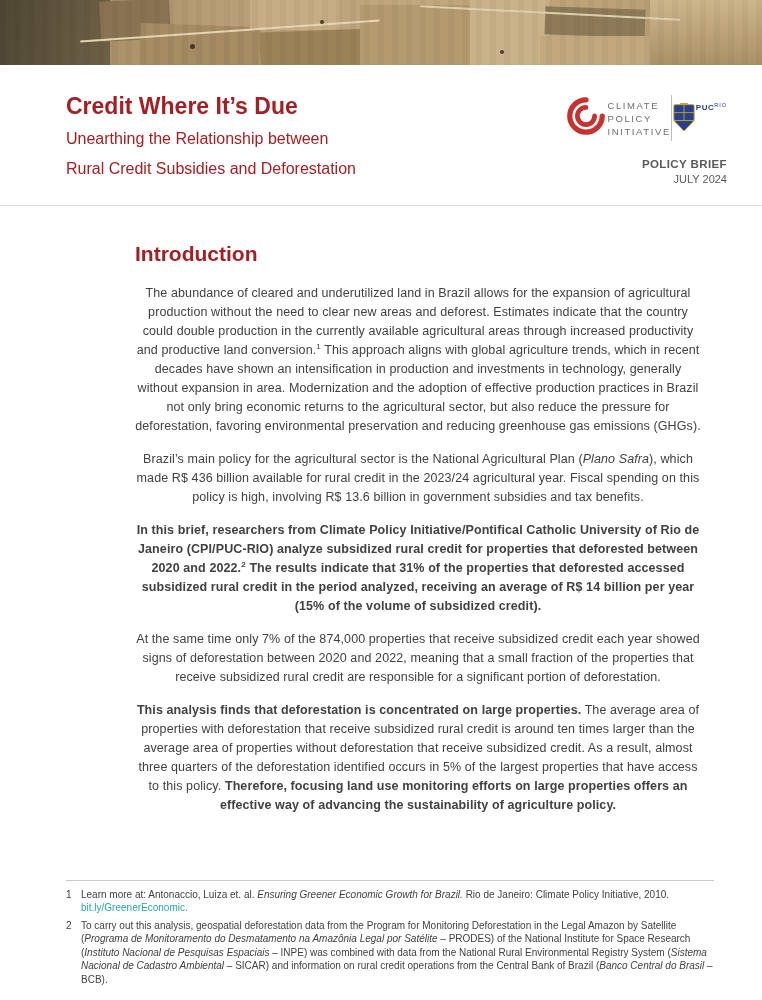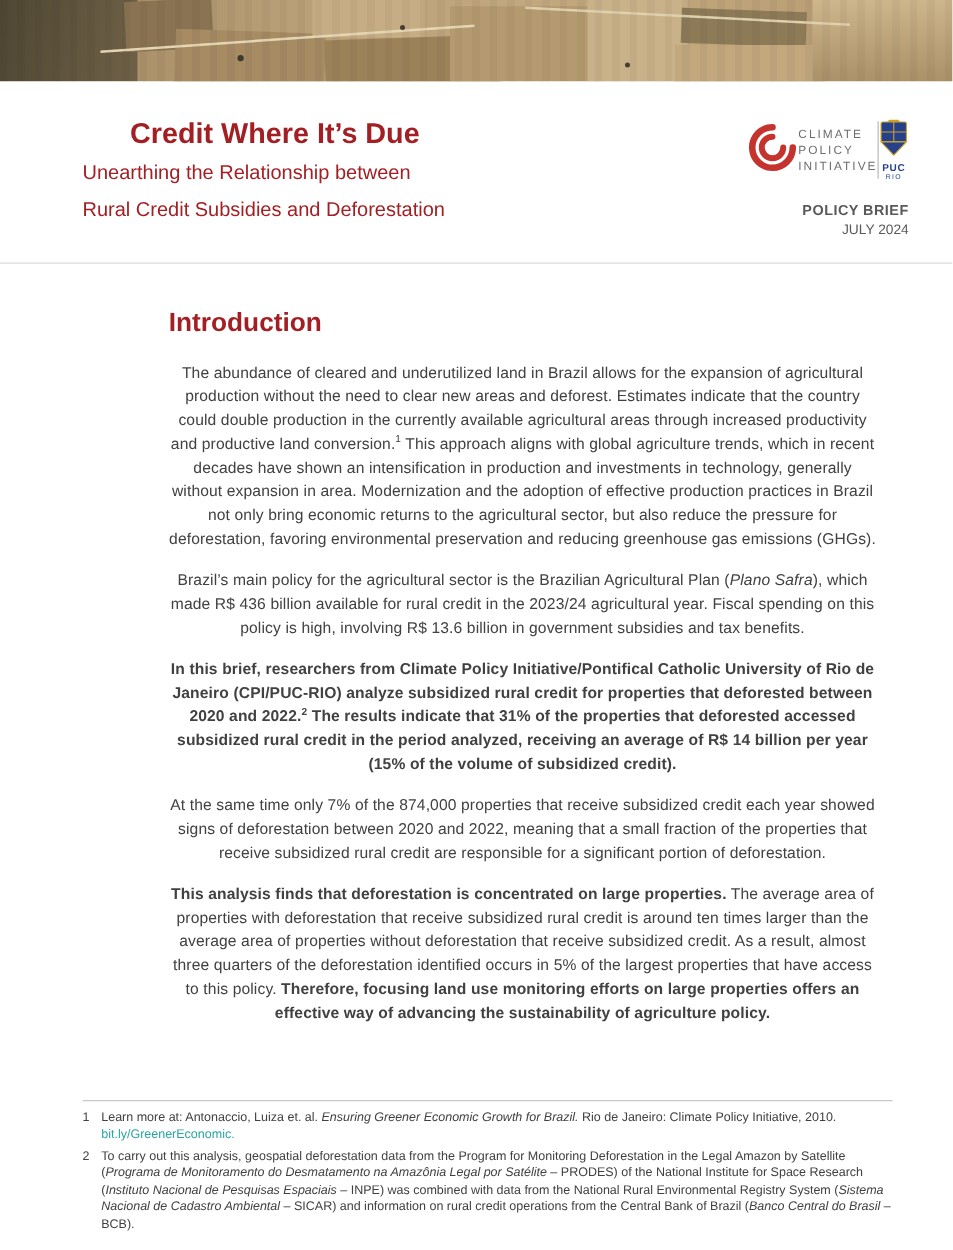--- a/index.html
+++ b/index.html
@@ -39,21 +39,20 @@
     padding: 26px 35px 18px 66px;
     border-bottom: 1px solid #dcdcdc;
     flex: none;
   }
   .title {
     font-size: 23px;
     font-weight: 700;
     color: #A21F24;
     line-height: 30px;
     margin-bottom: 3px;
-    margin-left: 38px;
   }
   .subtitle-line {
     font-size: 16px;
     font-weight: 400;
     color: #A21F24;
     line-height: 30px;
   }
   .header-right {
     display: flex;
     flex-direction: column;
@@ -72,22 +71,21 @@
     line-height: 13px;
     font-weight: 400;
   }
   .logo-divider {
     width: 1px;
     height: 46px;
     background: #bcbcbc;
   }
   .puc-block {
     display: flex;
-    flex-direction: column;
-    align-items: center;
+    flex-direction: row;
     line-height: 1;
   }
   .puc-label { font-size: 8px; font-weight: 700; color: #27408B; margin-top: 2px; letter-spacing: 0.5px; }
   .puc-sub   { font-size: 5.5px; font-weight: 400; color: #27408B; margin-top: 1px; letter-spacing: 1px; }
   .doc-meta { text-align: right; margin-left: 30px; }
   .doc-type {
     font-size: 11.5px;
     font-weight: 700;
     color: #58595B;
     letter-spacing: 0.4px;
@@ -199,21 +197,21 @@
     <div class="doc-meta">
       <div class="doc-type">POLICY BRIEF</div>
       <div class="doc-date">JULY 2024</div>
     </div>
   </div>
 </div>
 
 <div class="content">
   <h2 class="section-heading">Introduction</h2>
   <p class="para"><span>The abundance of cleared and underutilized land in Brazil allows for the expansion of agricultural production without the need to clear new areas and deforest. Estimates indicate that the country could double production in the currently available agricultural areas through increased productivity and productive land conversion.</span><sup>1</sup><span> This approach aligns with global agriculture trends, which in recent decades have shown an intensification in production and investments in technology, generally without expansion in area. Modernization and the adoption of effective production practices in Brazil not only bring economic returns to the agricultural sector, but also reduce the pressure for deforestation, favoring environmental preservation and reducing greenhouse gas emissions (GHGs).</span></p>
-  <p class="para"><span>Brazil’s main policy for the agricultural sector is the Brazilian Agricultural Plan (</span><span class="i">Plano Safra</span><span>), which made R$ 436 billion available for rural credit in the 2023/24 agricultural year. Fiscal spending on this policy is high, involving R$ 13.6 billion in government subsidies and tax benefits.</span></p>
+  <p class="para"><span>Brazil’s main policy for the agricultural sector is the National Agricultural Plan (</span><span class="i">Plano Safra</span><span>), which made R$ 436 billion available for rural credit in the 2023/24 agricultural year. Fiscal spending on this policy is high, involving R$ 13.6 billion in government subsidies and tax benefits.</span></p>
   <p class="para"><span class="b">In this brief, researchers from Climate Policy Initiative/Pontifical Catholic University of Rio de Janeiro (CPI/PUC-RIO) analyze subsidized rural credit for properties that deforested between 2020 and 2022.</span><sup class="b">2</sup><span class="b"> The results indicate that 31% of the properties that deforested accessed subsidized rural credit in the period analyzed, receiving an average of R$ 14 billion per year (15% of the volume of subsidized credit).</span></p>
   <p class="para"><span>At the same time only 7% of the 874,000 properties that receive subsidized credit each year showed signs of deforestation between 2020 and 2022, meaning that a small fraction of the properties that receive subsidized rural credit are responsible for a significant portion of deforestation.</span></p>
   <p class="para"><span class="b">This analysis finds that deforestation is concentrated on large properties.</span><span> The average area of properties with deforestation that receive subsidized rural credit is around ten times larger than the average area of properties without deforestation that receive subsidized credit. As a result, almost three quarters of the deforestation identified occurs in 5% of the largest properties that have access to this policy. </span><span class="b">Therefore, focusing land use monitoring efforts on large properties offers an effective way of advancing the sustainability of agriculture policy.</span></p>
 </div>
 
 <div class="footnotes">
   <div class="footnote">
     <div class="fn-num">1</div>
     <div class="fn-text"><span>Learn more at: Antonaccio, Luiza et. al. </span><span class="i">Ensuring Greener Economic Growth for Brazil.</span><span> Rio de Janeiro: Climate Policy Initiative, 2010.</span><br><span class="link">bit.ly/GreenerEconomic.</span></div>
   </div>

